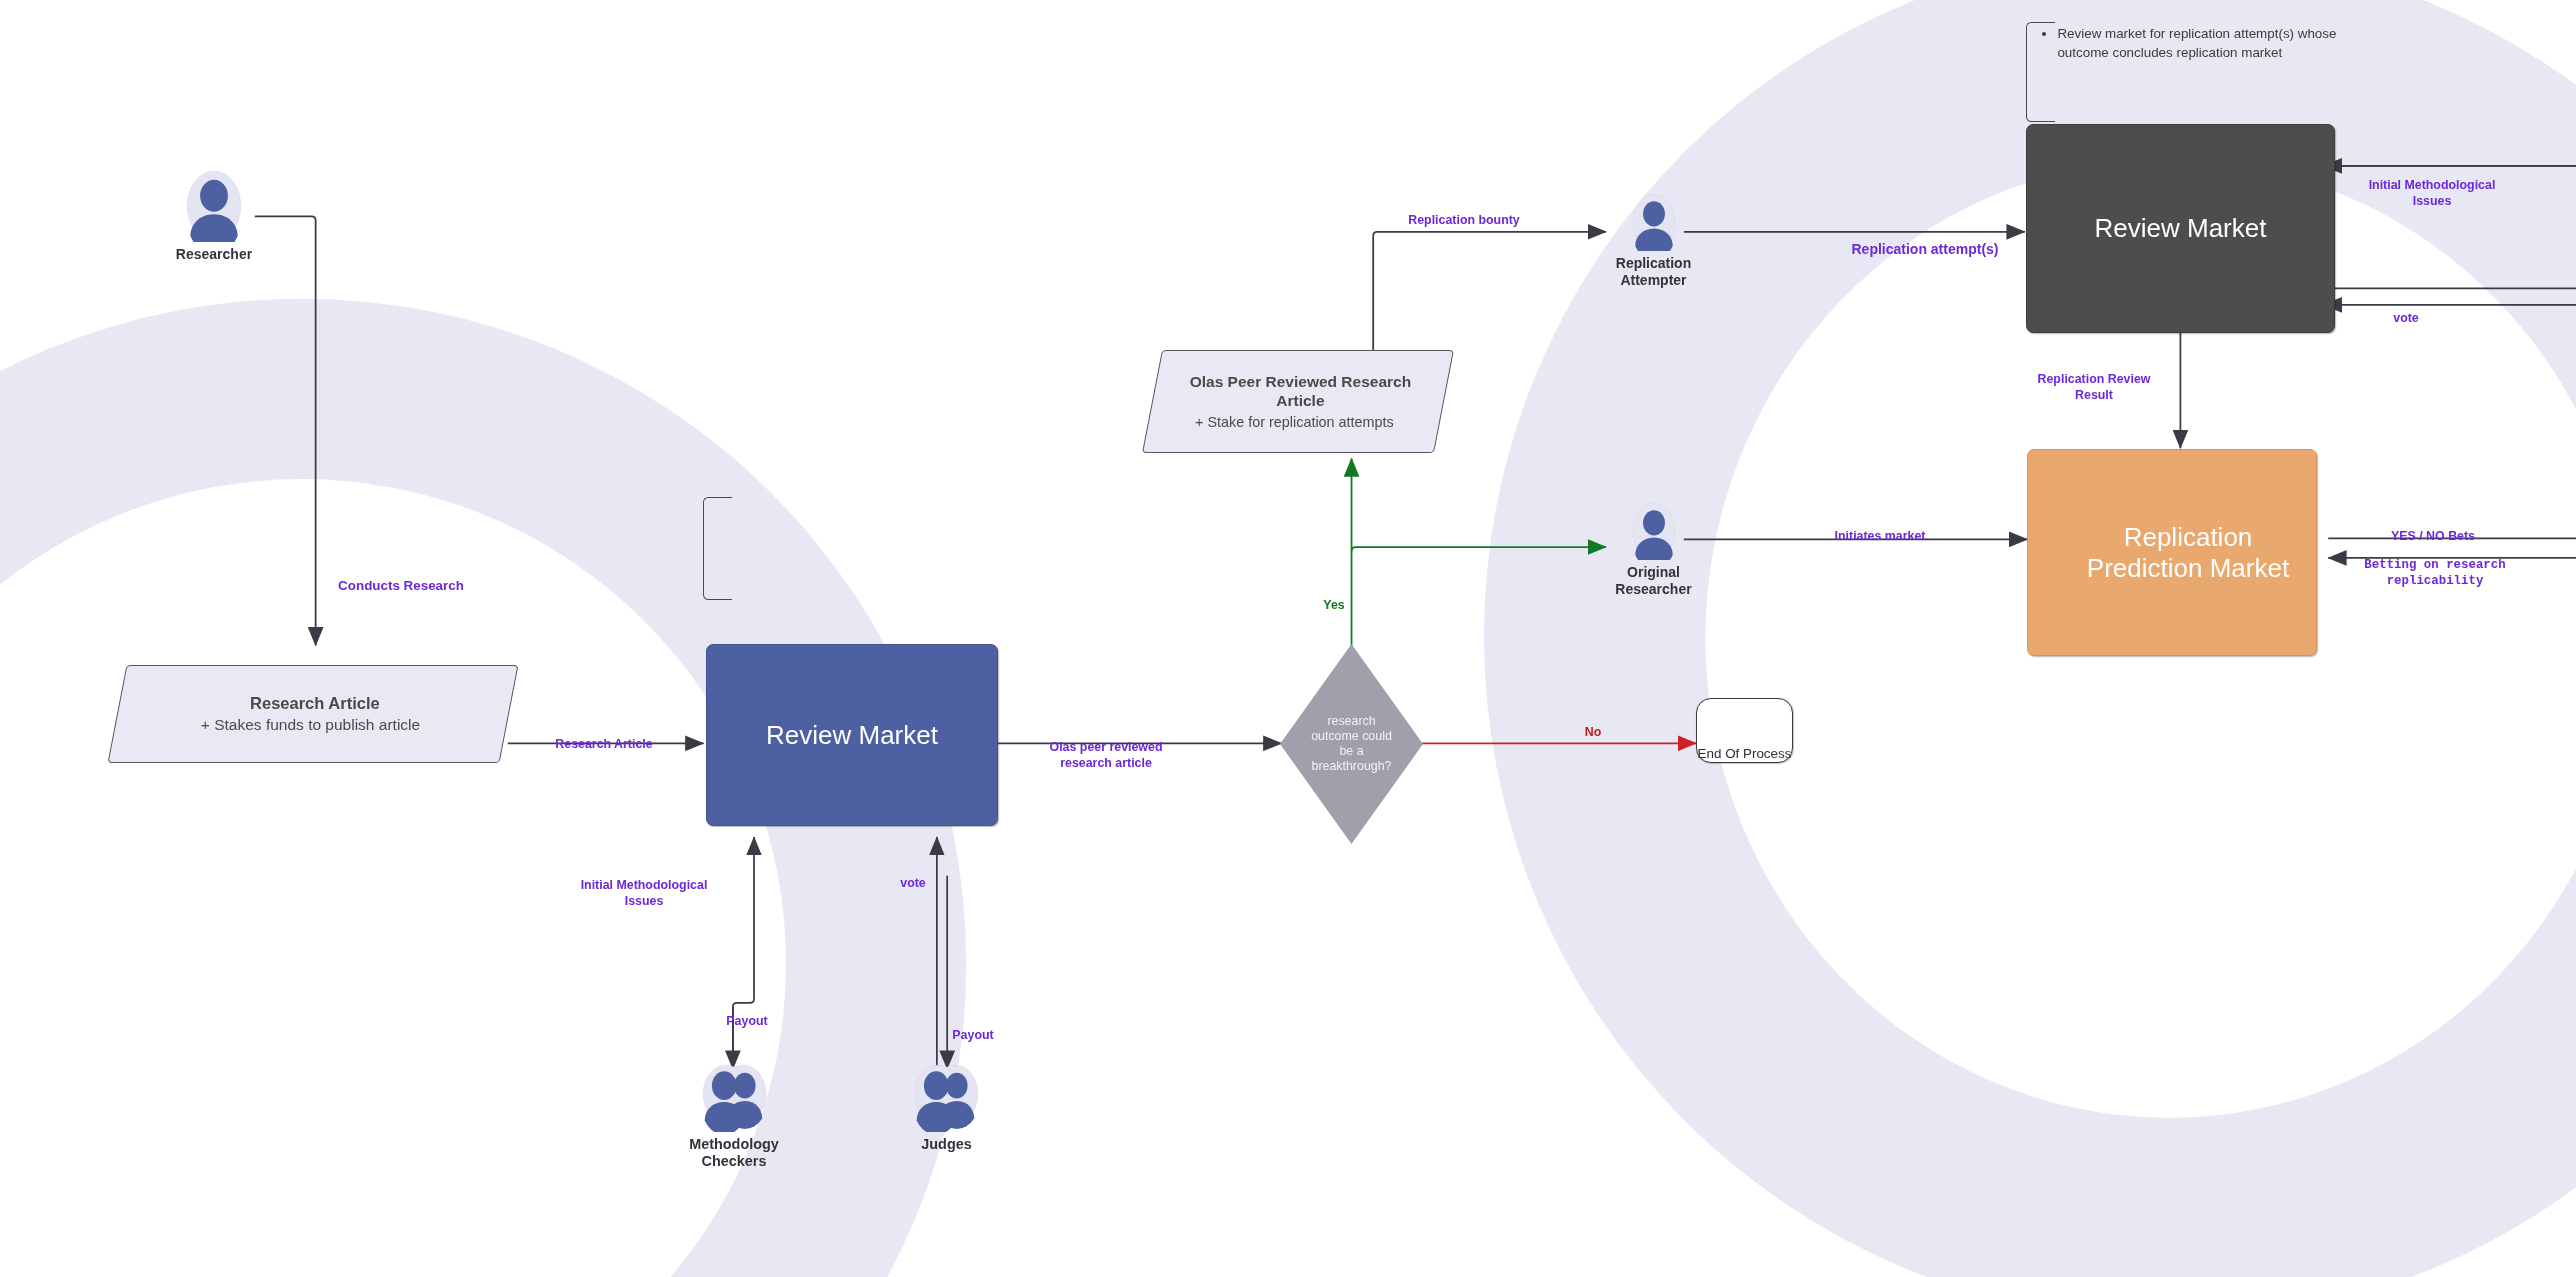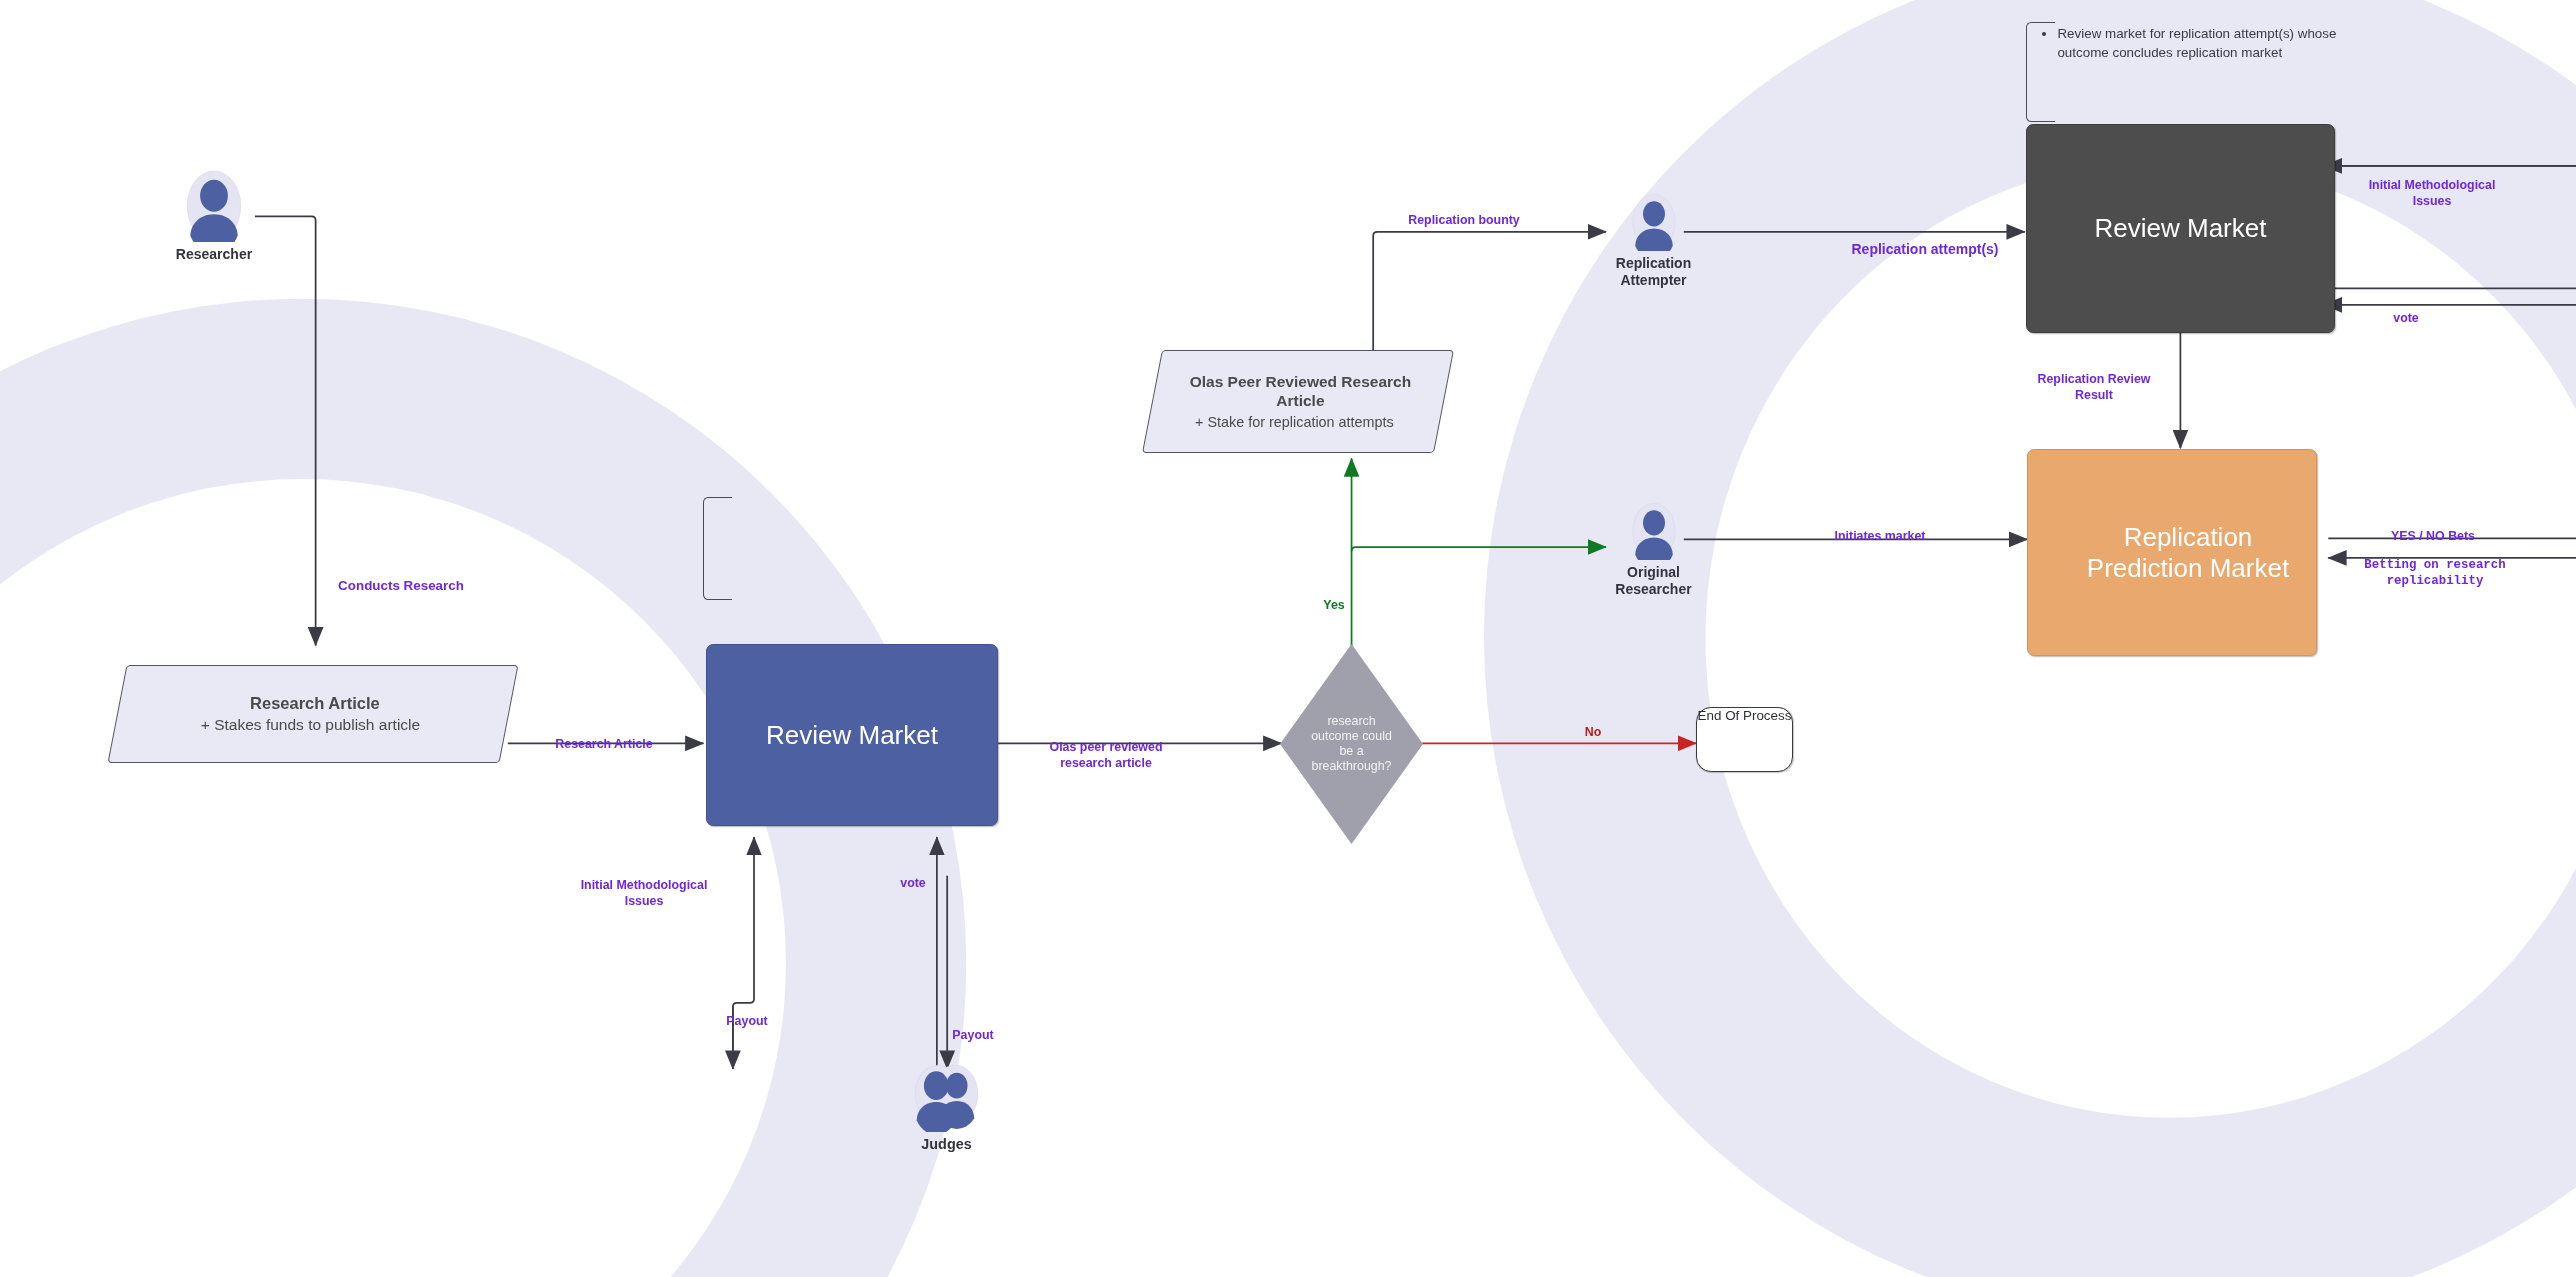--- a/index.html
+++ b/index.html
@@ -39,24 +39,23 @@
 
   .diamond{
     background:#a0a0ac;
     display:flex;align-items:center;justify-content:center;
     text-align:center;color:#f2f2f2;
     clip-path:polygon(50% 0,100% 50%,50% 100%,0 50%);
     line-height:1.22;
   }
   .term{
     background:#ffffff;border:0.8px solid #3a3a3a;border-radius:15px;
-    display:flex;align-items:flex-start;justify-content:center;
+    display:flex;align-items:flex-end;justify-content:center;
     text-align:center;color:#2e2e38;line-height:1.2;
     box-shadow:0.5px 0.5px 1px rgba(0,0,0,.22);
-    margin-top:9px;
   }
 
   
   .callout{
     border:0.8px solid #4a4a55;
     border-right:none;
     border-radius:5.2px 0 0 5.2px;
     background:transparent;
     box-sizing:border-box;
   }
@@ -231,20 +230,33 @@
   </div>
 
   <div class="node proc dark" style="left:2026px;top:124px;width:309px;height:209px;">
     <span style="font-size:26px;">Review Market</span>
   </div>
 
   <div class="node proc orange" style="left:2027px;top:449px;width:290px;height:207px;padding-left:32px;">
     <span style="font-size:26px;max-width:216px;">Replication Prediction Market</span>
   </div>
 
+  <div class="actor" style="left:662px;top:1064px;width:144px;">
+    <span class="glyph">
+      <svg width="77" height="68" viewBox="0 0 150 132">
+        <ellipse cx="92" cy="58" rx="44" ry="56" fill="#e4e4f2" stroke="#d2d2e6" stroke-width="1"></ellipse>
+        <ellipse cx="58" cy="58" rx="44" ry="56" fill="#e4e4f2" stroke="#d2d2e6" stroke-width="1"></ellipse>
+        <ellipse cx="95" cy="42" rx="21" ry="25" fill="#4d60a2"></ellipse>
+        <path d="M95,72 C72,72 61,90 61,106 A44,56 0 0 0 129,106 C129,90 118,72 95,72 Z" fill="#4d60a2"></path>
+        <ellipse cx="55" cy="42" rx="24" ry="28" fill="#4d60a2"></ellipse>
+        <path d="M55,74 C29,74 17,93 17,110 A44,56 0 0 0 93,110 C93,93 81,74 55,74 Z" fill="#4d60a2"></path>
+      </svg>
+    </span>
+    <span class="cap" style="font-size:14.4px;white-space:normal;max-width:103px;">Methodology Checkers</span>
+  </div>
 
   <div class="actor" style="left:882px;top:1064px;width:129px;">
     <span class="glyph">
       <svg width="77" height="68" viewBox="0 0 150 132">
         <ellipse cx="92" cy="58" rx="44" ry="56" fill="#e4e4f2" stroke="#d2d2e6" stroke-width="1"></ellipse>
         <ellipse cx="58" cy="58" rx="44" ry="56" fill="#e4e4f2" stroke="#d2d2e6" stroke-width="1"></ellipse>
         <ellipse cx="95" cy="42" rx="21" ry="25" fill="#4d60a2"></ellipse>
         <path d="M95,72 C72,72 61,90 61,106 A44,56 0 0 0 129,106 C129,90 118,72 95,72 Z" fill="#4d60a2"></path>
         <ellipse cx="55" cy="42" rx="24" ry="28" fill="#4d60a2"></ellipse>
         <path d="M55,74 C29,74 17,93 17,110 A44,56 0 0 0 93,110 C93,93 81,74 55,74 Z" fill="#4d60a2"></path>

